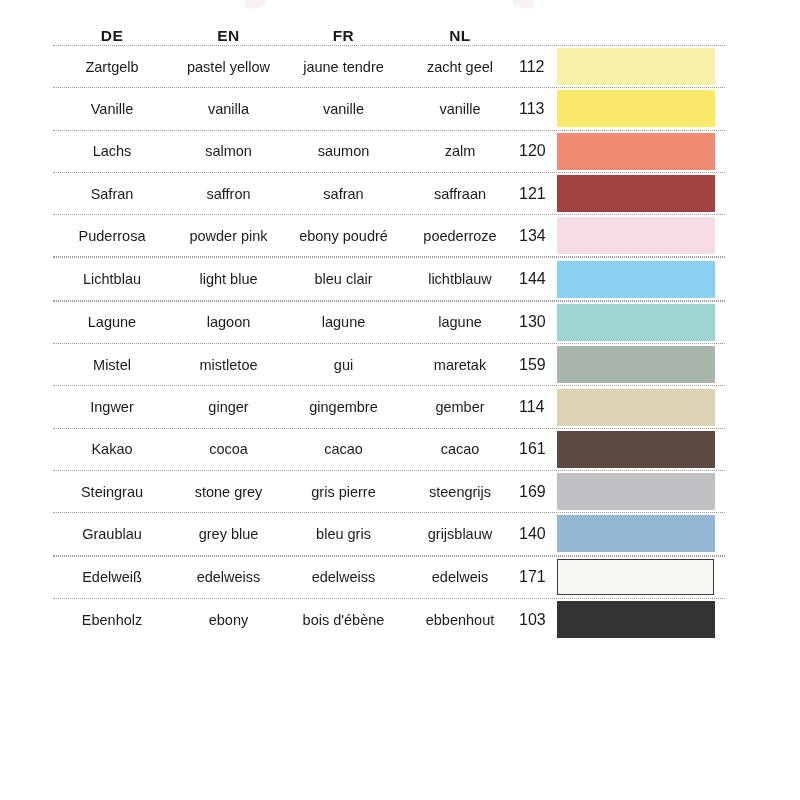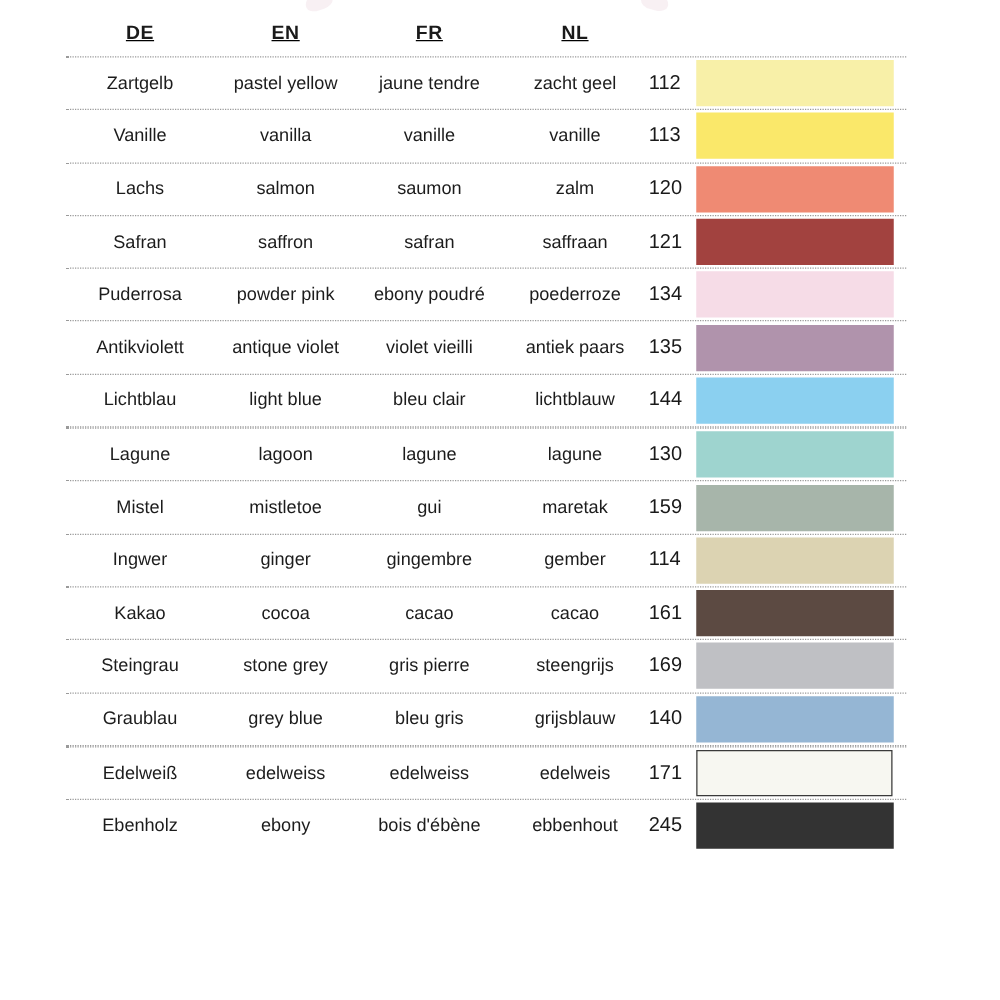--- a/index.html
+++ b/index.html
@@ -40,23 +40,22 @@
   
   .table-wrap {
     position: absolute;
     left: 53px;
     top: 18px;
     width: 672px;
   }
 
   .head-row {
     display: flex;
-    align-items: flex-start;
+    align-items: flex-end;
     height: 27px;
-    text-decoration: underline;
   }
 
   .row {
     display: flex;
     align-items: center;
     height: 41.3px;
     position: relative;
   }
 
   
@@ -174,30 +173,20 @@
           <div class="c-de cell">Puderrosa</div>
           <div class="c-en cell">powder pink</div>
           <div class="c-fr cell">ebony poudré</div>
           <div class="c-nl cell">poederroze</div>
           <div class="c-num num">134</div>
           <div class="c-sw">
             <span class="swatch" style="background-color: rgb(246, 220, 231);"></span>
           </div>
         </div>
         <div class="sep"></div>
-        <div class="row">
-          <div class="c-de cell">Antikviolett</div>
-          <div class="c-en cell">antique violet</div>
-          <div class="c-fr cell">violet vieilli</div>
-          <div class="c-nl cell">antiek paars</div>
-          <div class="c-num num">135</div>
-          <div class="c-sw">
-            <span class="swatch" style="background-color: rgb(176, 147, 172);"></span>
-          </div>
-        </div>
         <div class="sep"></div>
         <div class="row">
           <div class="c-de cell">Lichtblau</div>
           <div class="c-en cell">light blue</div>
           <div class="c-fr cell">bleu clair</div>
           <div class="c-nl cell">lichtblauw</div>
           <div class="c-num num">144</div>
           <div class="c-sw">
             <span class="swatch" style="background-color: rgb(139, 208, 240);"></span>
           </div>
@@ -280,21 +269,21 @@
           <div class="c-sw">
             <span class="swatch bordered" style="background-color: rgb(247, 247, 241);"></span>
           </div>
         </div>
         <div class="sep"></div>
         <div class="row">
           <div class="c-de cell">Ebenholz</div>
           <div class="c-en cell">ebony</div>
           <div class="c-fr cell">bois d'ébène</div>
           <div class="c-nl cell">ebbenhout</div>
-          <div class="c-num num">245</div>
+          <div class="c-num num">103</div>
           <div class="c-sw">
             <span class="swatch" style="background-color: rgb(51, 51, 51);"></span>
           </div>
         </div>
       </div>
 
   </div>
 </div>
 
 </body></html>

